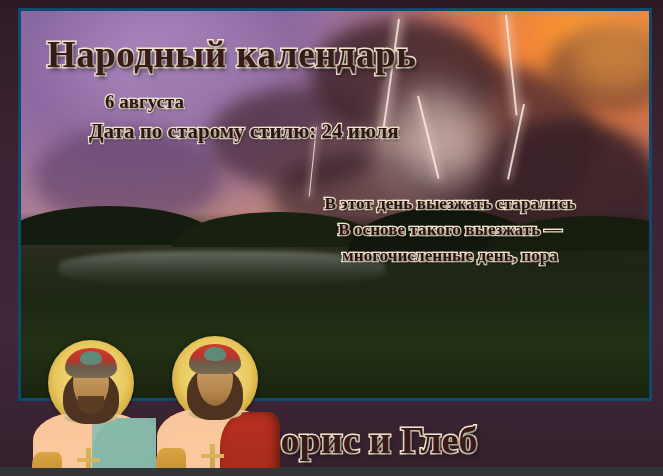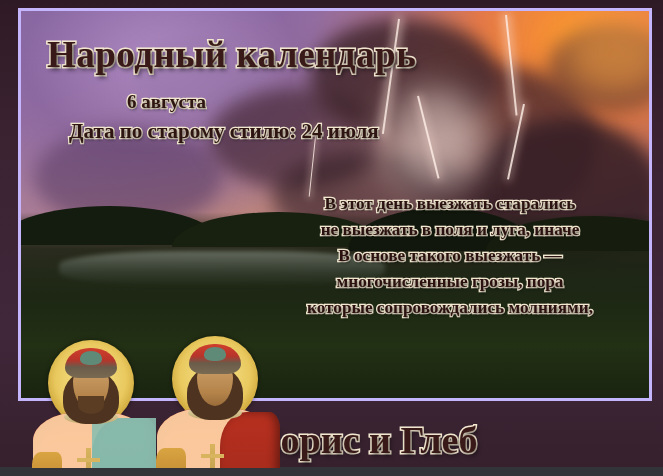--- a/index.html
+++ b/index.html
@@ -37,21 +37,21 @@
     background: #33333a;
   }
 
   
   .photo-border {
     position: absolute;
     left: 18px;
     top: 8px;
     width: 634px;
     height: 393px;
-    background: #c4b5fd;
+    background: #0c4a6e;
     box-sizing: border-box;
     padding: 3px;
   }
 
   .photo {
     position: relative;
     width: 100%;
     height: 100%;
     overflow: hidden;
     background: #55304f;
@@ -307,22 +307,22 @@
     position: absolute;
     left: 0; right: 0;
     text-align: left;
     color: #2f1512;
     -webkit-text-stroke: 2.6px #f6ecd4;
     paint-order: stroke fill;
     font-weight: bold;
     white-space: nowrap;
     text-shadow: 1px 2px 3px rgba(0,0,0,0.5);
   }
-  .subline1 { top: 80px; padding-left: 106px; font-size: 19px; }
-  .subline2 { top: 108px; padding-left: 48px;  font-size: 21px; }
+  .subline1 { top: 80px; padding-left: 84px; font-size: 19px; }
+  .subline2 { top: 108px; padding-left: 68px;  font-size: 21px; }
 
   .body-text {
     position: absolute;
     right: 8px;
     top: 180px;
     width: 382px;
     text-align: center;
     font-size: 17.2px;
     font-weight: bold;
     line-height: 26px;
@@ -396,24 +396,22 @@
       <div class="lake"></div>
 
       <div class="title">Народный календарь</div>
 
       <div class="subline1">6 августа</div>
 
       <div class="subline2">Дата по старому стилю: 24 июля</div>
 
       <div class="body-text">
         <span class="ln">В этот день выезжать старались</span>
-        <span class="ln">не выезжать в поля и луга, иначе</span>
         <span class="ln">В основе такого выезжать —</span>
-        <span class="ln">многочисленные грозы, пора</span>
-        <span class="ln">которые сопровождались молниями,</span>
+        <span class="ln">многочисленные день, пора</span>
       </div>
 
     </div>
   </div>
 
   <div class="saints-wrap">
     <div class="saints">
 
       <div class="figure f-left">
         <div class="halo"></div>

